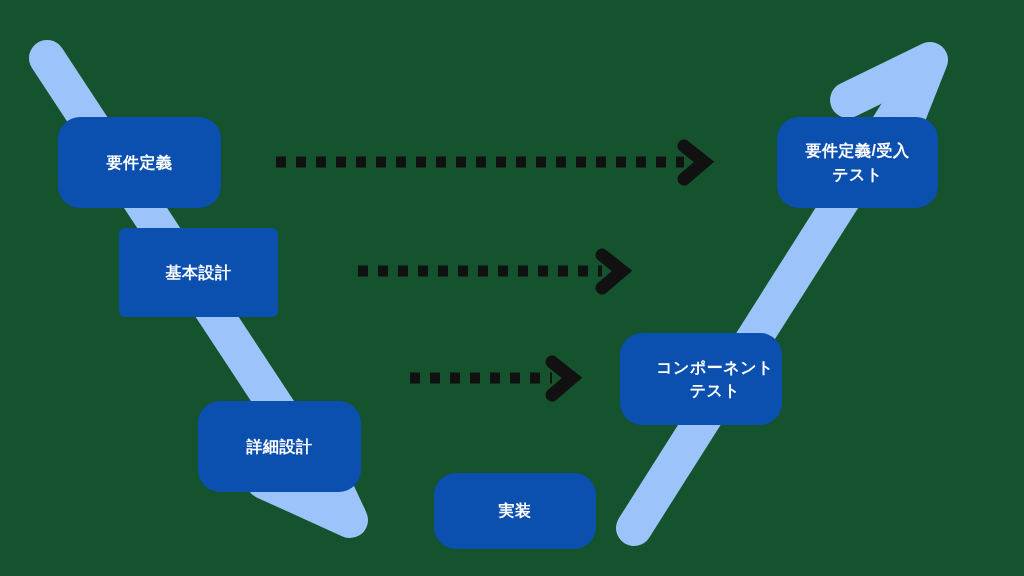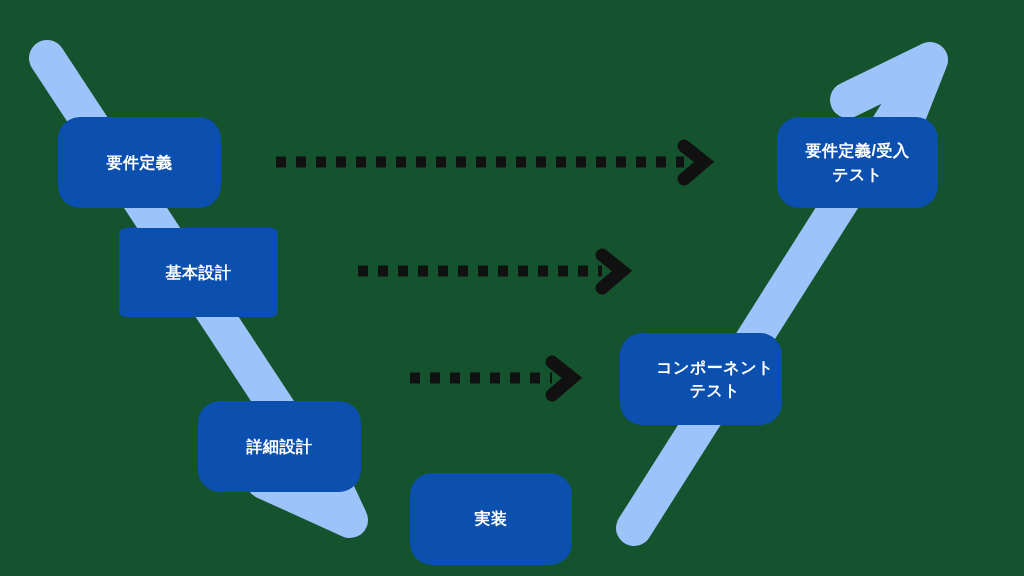--- a/index.html
+++ b/index.html
@@ -90,21 +90,21 @@
   </div>
 
   <div class="node" style="left:119px; top:228px; width:159px; height:89px;border-radius:6px;">
     <span class="node-label">基本設計</span>
   </div>
 
   <div class="node" style="left:198px; top:353px; width:163px; height:91px;margin-top:48px;">
     <span class="node-label">詳細設計</span>
   </div>
 
-  <div class="node" style="left:410px; top:473px; width:162px; height:92px;align-items:center;">
+  <div class="node" style="left:434px; top:473px; width:162px; height:76px;align-items:center;">
     <span class="node-label">実装</span>
   </div>
 
   <div class="node" style="left:620px; top:333px; width:162px; height:92px;padding-left:28px;">
     <span class="node-label">コンポーネント
 テスト</span>
   </div>
 
 
   <div class="node" style="left:777px; top:117px; width:161px; height:91px;">

